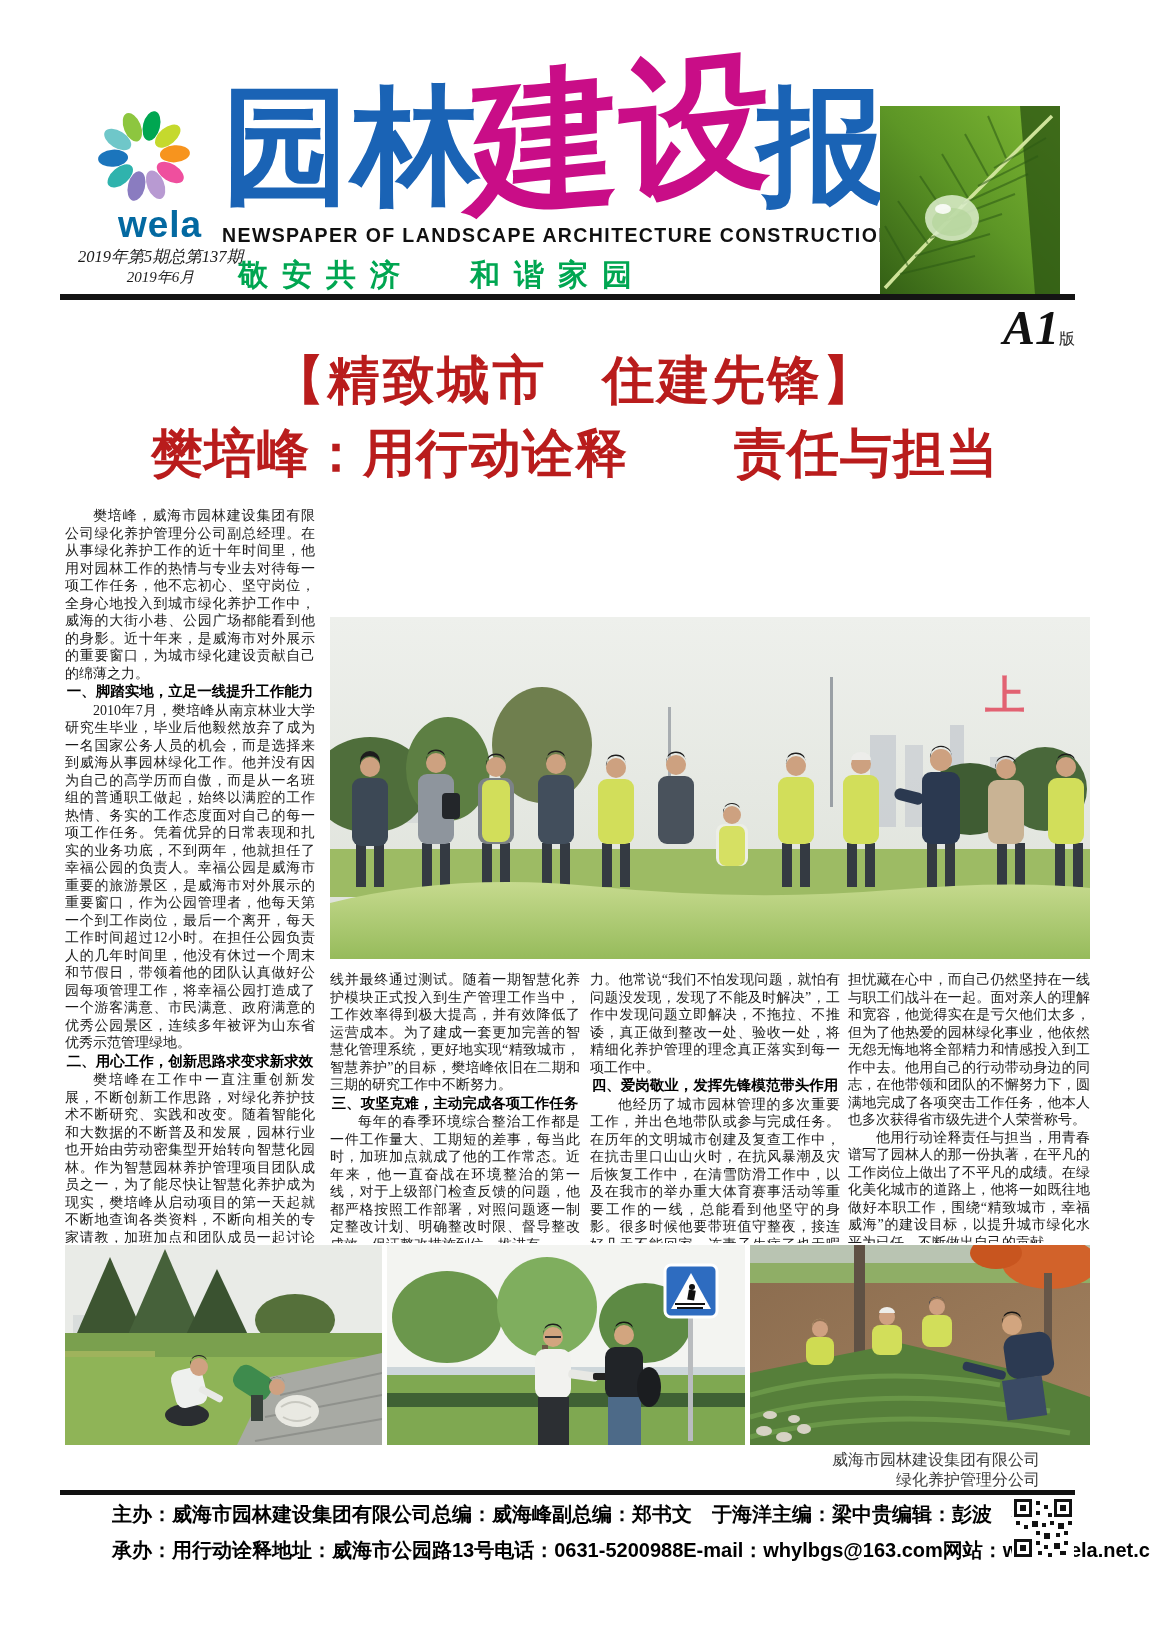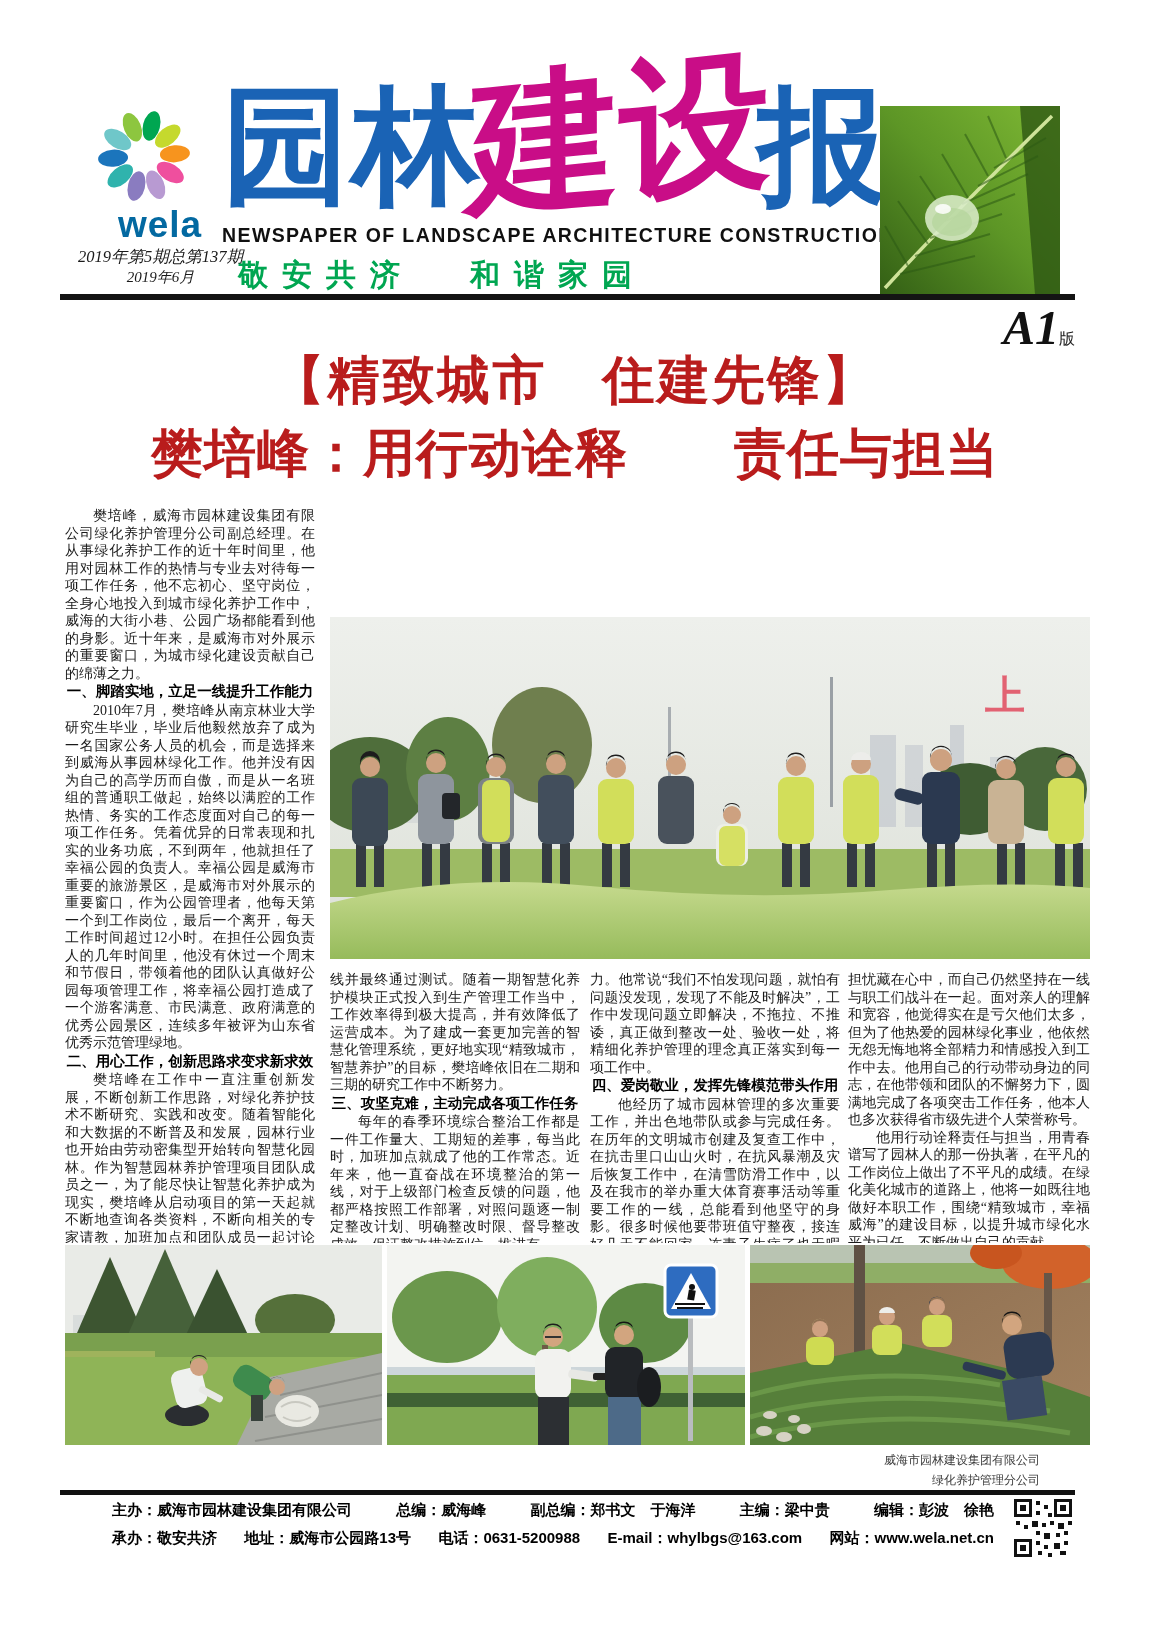--- a/index.html
+++ b/index.html
@@ -49,26 +49,26 @@
   .para{margin:0;}
   .para.indent{text-indent:2em;}
   .sub-head{font-family:"Liberation Sans","DejaVu Sans",sans-serif;font-weight:bold;
     text-align:center;font-size:14.5px;margin:1px 0;color:#000;}
   .main-photo{left:270px;top:112px;width:760px;height:342px;}
 
   
   .photo1{left:65px;top:1245px;width:317px;height:200px;}
   .photo2{left:387px;top:1245px;width:358px;height:200px;}
   .photo3{left:750px;top:1245px;width:340px;height:200px;}
-  .photo-caption{left:640px;top:1450px;width:400px;text-align:right;font-size:12px;line-height:20px;color:#3c3c3c;}
+  .photo-caption{left:640px;top:1450px;width:400px;text-align:right;font-size:16px;line-height:20px;color:#3c3c3c;}
 
   
   .footer-rule{left:60px;top:1490px;width:1015px;height:5px;background:#111;}
   .footer-rows{left:112px;top:1501px;width:882px;font-family:"Liberation Sans","DejaVu Sans",sans-serif;
-    font-weight:bold;font-size:15px;color:#000;}
+    font-weight:bold;font-size:20px;color:#000;}
   .f-row{display:flex;justify-content:space-between;margin-bottom:9px;white-space:nowrap;}
   .qr{left:1012px;top:1497px;width:62px;height:62px;}
 </style>
 </head>
 <body>
 
 <svg class="abs logo-svg" width="112" height="96" viewBox="0 0 112 96">
   <g>
     <ellipse cx="56" cy="17" rx="8.5" ry="15" fill="#00a651" transform="rotate(14 56 48)"></ellipse>
     <ellipse cx="56" cy="17" rx="8.5" ry="15" fill="#c5d92d" transform="rotate(50 56 48)"></ellipse>
@@ -412,21 +412,21 @@
 <div class="abs footer-rule"></div>
 <div class="abs footer-rows">
   <div class="f-row">
       <span class="footer-item">主办：威海市园林建设集团有限公司</span>
       <span class="footer-item">总编：威海峰</span>
       <span class="footer-item">副总编：郑书文　于海洋</span>
       <span class="footer-item">主编：梁中贵</span>
       <span class="footer-item">编辑：彭波　徐艳</span>
     </div>
   <div class="f-row">
-      <span class="footer-item">承办：敬安共济</span>
+      <span class="footer-item">承办：用行动诠释</span>
       <span class="footer-item">地址：威海市公园路13号</span>
       <span class="footer-item">电话：0631-5200988</span>
       <span class="footer-item">E-mail：whylbgs@163.com</span>
       <span class="footer-item">网站：www.wela.net.cn</span>
     </div>
 </div>
 <svg class="abs qr" width="62" height="62" viewBox="0 0 62 62">
   <rect width="62" height="62" fill="#ffffff"></rect>
   <g fill="#111">
     <rect x="2" y="2" width="18" height="18"></rect>

